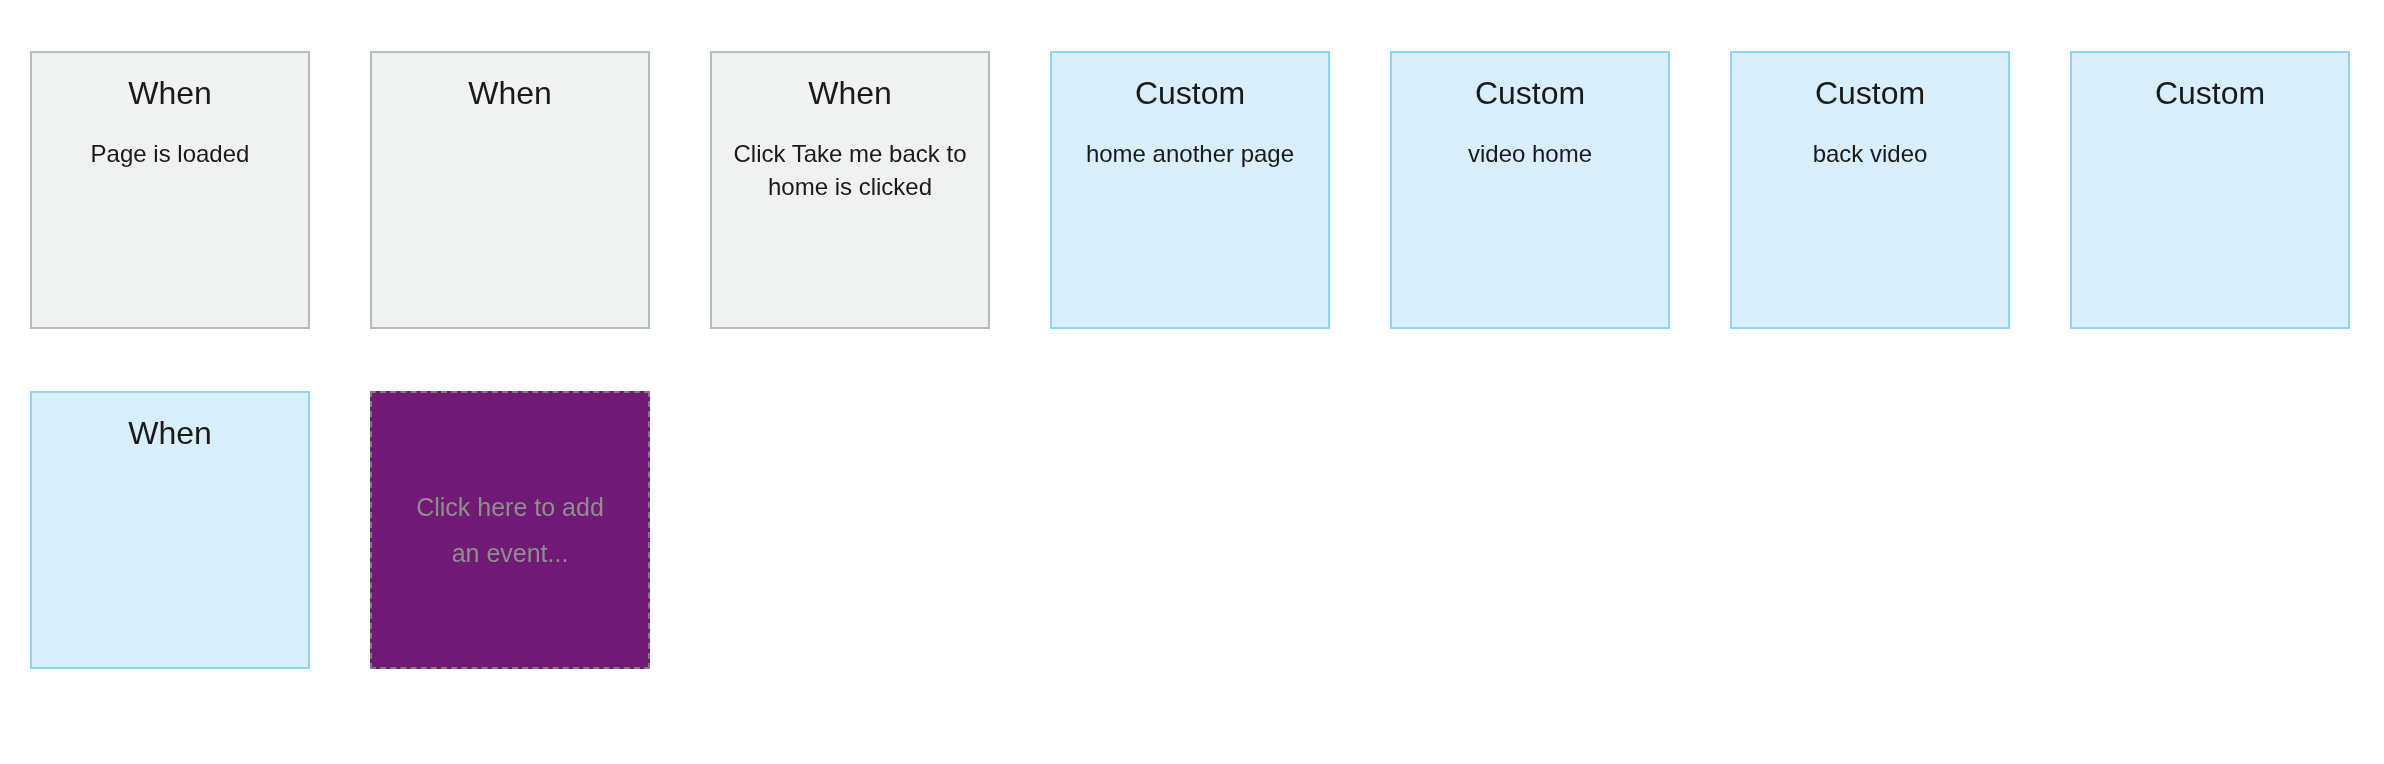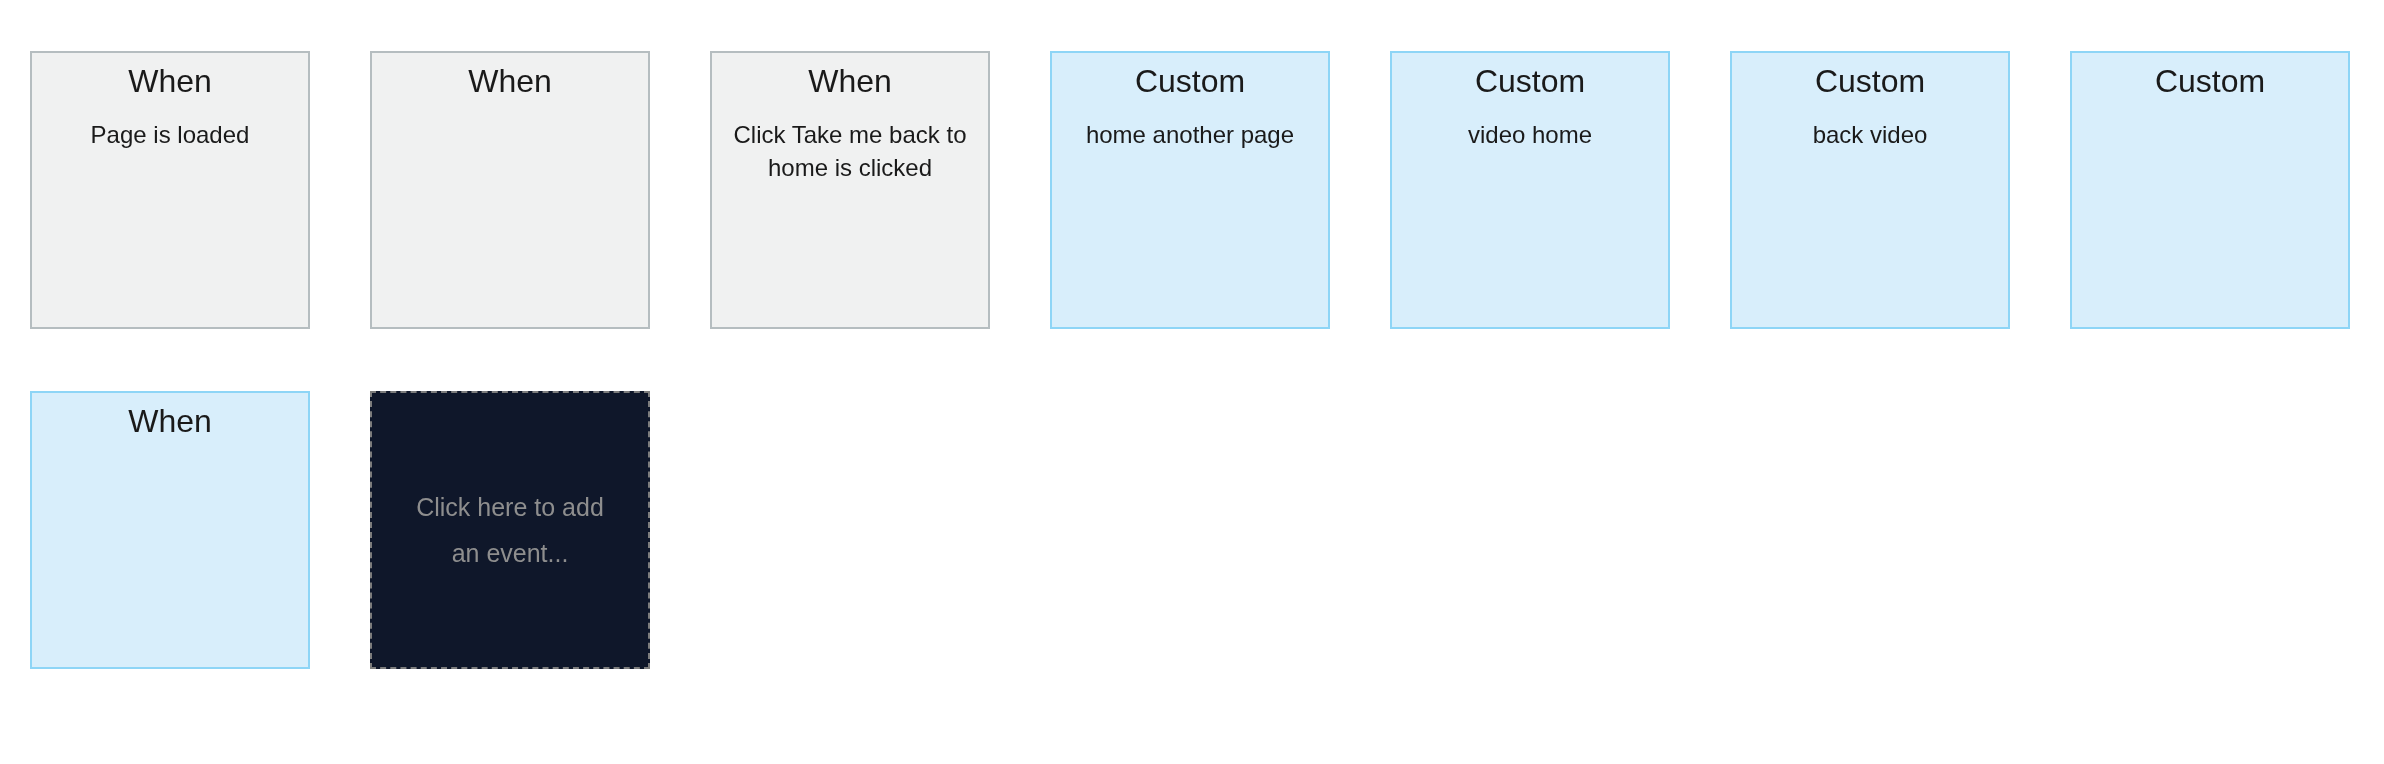--- a/index.html
+++ b/index.html
@@ -21,44 +21,44 @@
     display: flex;
     gap: 60px;
   }
   .row-1 { top: 51px; }
   .row-2 { top: 391px; }
   .card {
     width: 280px;
     height: 278px;
     box-sizing: border-box;
     text-align: center;
-    padding: 8px 18px 0 18px;
+    padding: 20px 18px 0 18px;
     cursor: pointer;
   }
   .card.gray {
     background: var(--when-card-bg, #f0f1f1);
     border: 2px solid var(--when-card-border, #b5bdc0);
   }
   .card.blue {
     background: var(--custom-card-bg, #d8eefb);
     border: 2px solid var(--custom-card-border, #8ed5f6);
   }
   .card-title {
     font-size: 32px;
     line-height: 1.3;
     color: var(--card-text, #1a1a1a);
   }
   .card-desc {
     font-size: 24px;
     line-height: 1.4;
-    margin-top: 15px;
+    margin-top: 22px;
     color: var(--card-text, #1a1a1a);
   }
   .card.add {
-    background: #0f172a;
+    background: #701a75;
     border: 2px dashed var(--add-card-border, #7d7d7d);
     display: flex;
     align-items: center;
     justify-content: flex-end;
     padding: 20px 30px;
   }
   .add-label {
     font-size: 25px;
     line-height: 1.85;
     color: var(--add-card-text, #8e8e8e);

